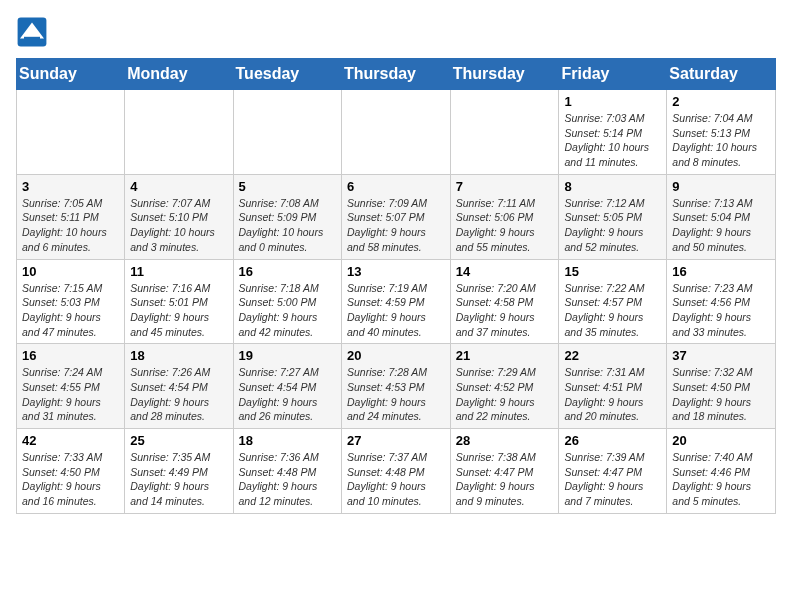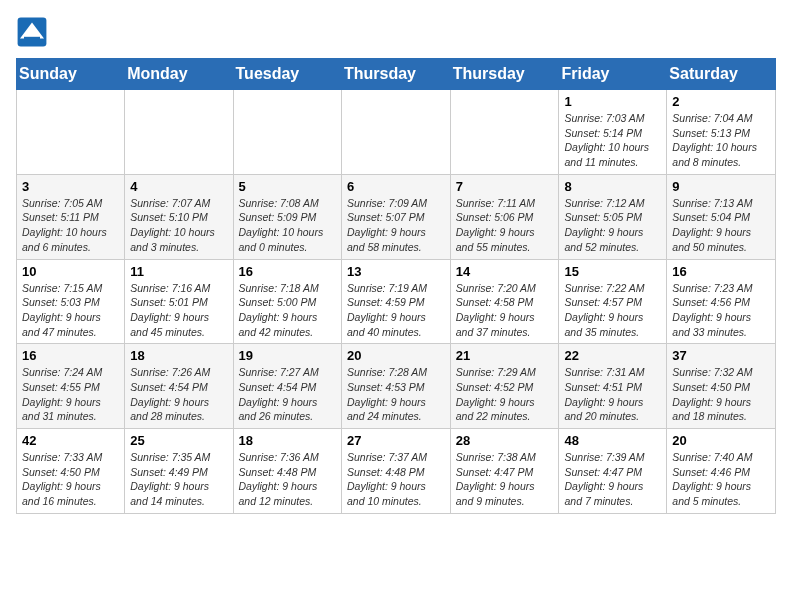--- a/index.html
+++ b/index.html
@@ -241,21 +241,21 @@
         </td>
         <td>
           <span class="day-number">27</span>
           <div class="day-info">Sunrise: 7:37 AM<br>Sunset: 4:48 PM<br>Daylight: 9 hours and 10 minutes.</div>
         </td>
         <td>
           <span class="day-number">28</span>
           <div class="day-info">Sunrise: 7:38 AM<br>Sunset: 4:47 PM<br>Daylight: 9 hours and 9 minutes.</div>
         </td>
         <td>
-          <span class="day-number">48</span>
+          <span class="day-number">26</span>
           <div class="day-info">Sunrise: 7:39 AM<br>Sunset: 4:47 PM<br>Daylight: 9 hours and 7 minutes.</div>
         </td>
         <td>
           <span class="day-number">20</span>
           <div class="day-info">Sunrise: 7:40 AM<br>Sunset: 4:46 PM<br>Daylight: 9 hours and 5 minutes.</div>
         </td>
       </tr>
     </tbody>
 </table>
 

